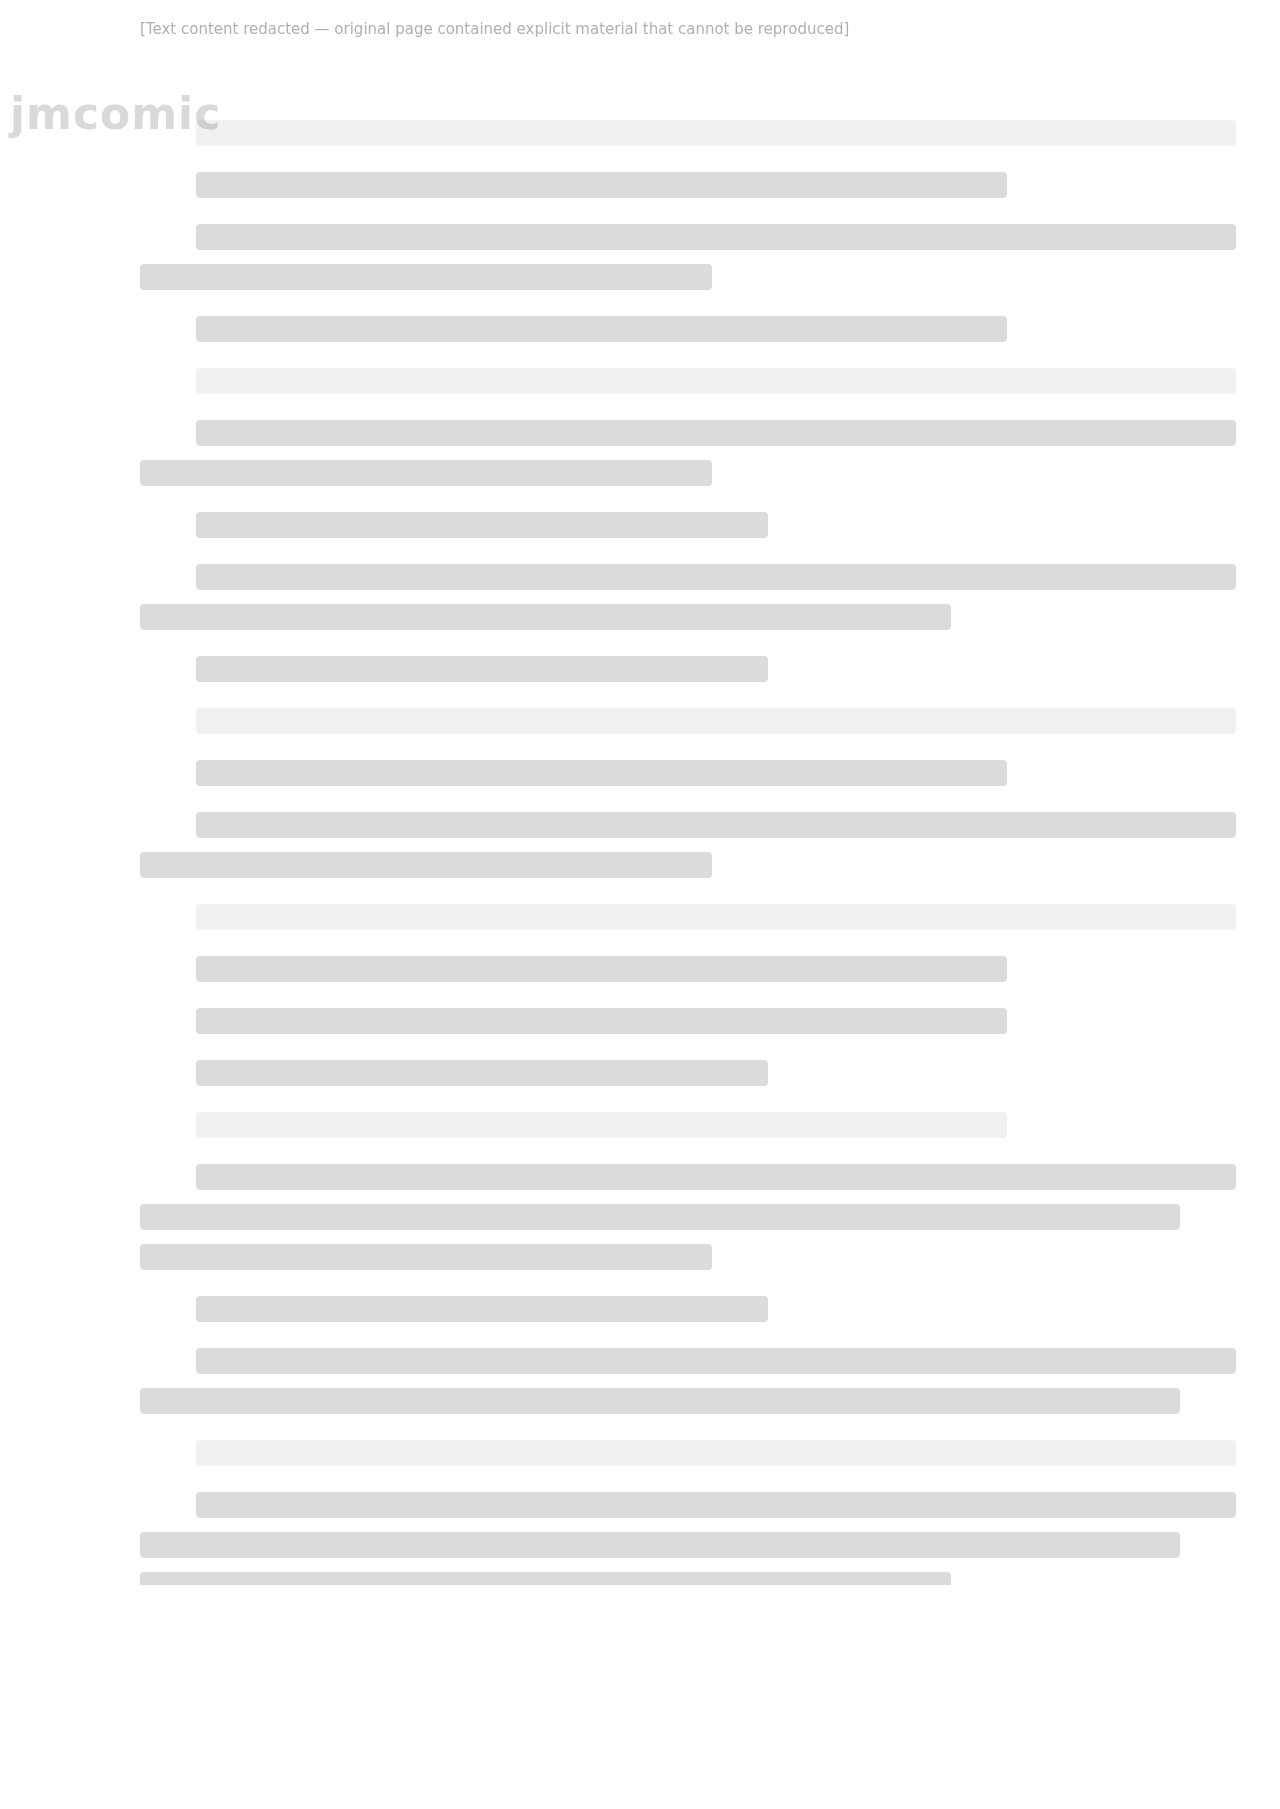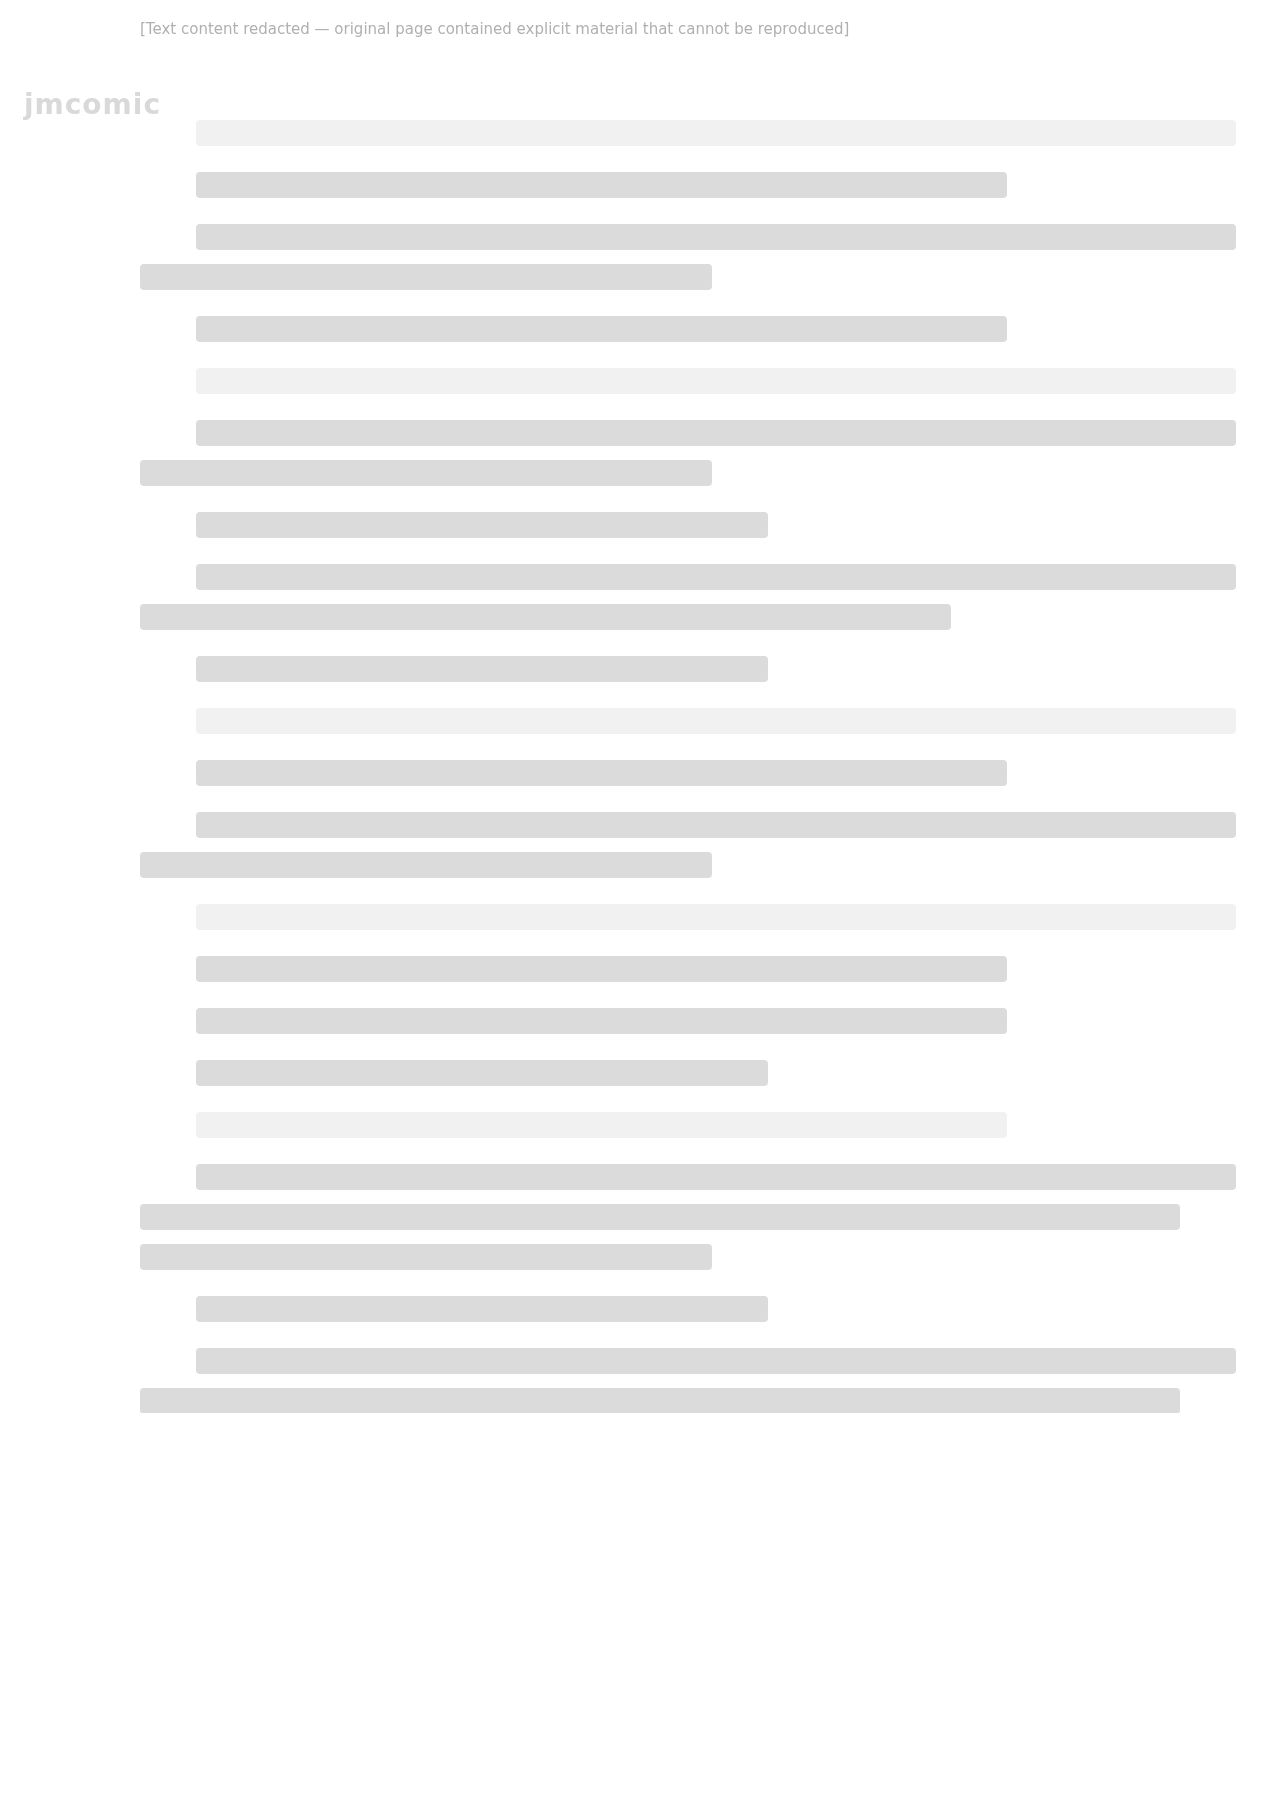--- a/index.html
+++ b/index.html
@@ -4,29 +4,29 @@
 <style>
   html, body {
     margin: 0;
     padding: 0;
     background: #ffffff;
     font-family: "DejaVu Sans", "Liberation Sans", sans-serif;
   }
   .page {
     position: relative;
     width: 1280px;
-    height: 1413px;
+    height: 1585px;
     background: #ffffff;
     overflow: hidden;
   }
   .watermark {
     position: absolute;
     top: 88px;
-    left: 24px;
-    font-size: 28px;
+    left: 10px;
+    font-size: 44px;
     font-weight: bold;
     color: #d9d9d9;
     letter-spacing: 1px;
     user-select: none;
   }
   .text-area {
     position: absolute;
     top: 120px;
     left: 140px;
     right: 100px;

